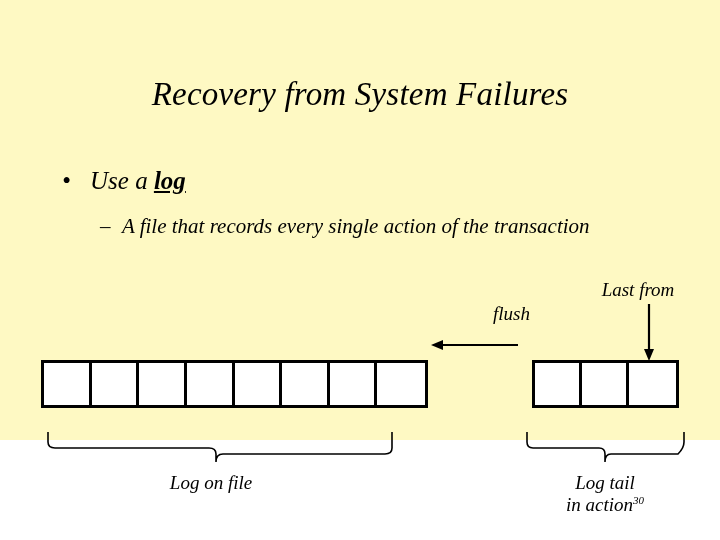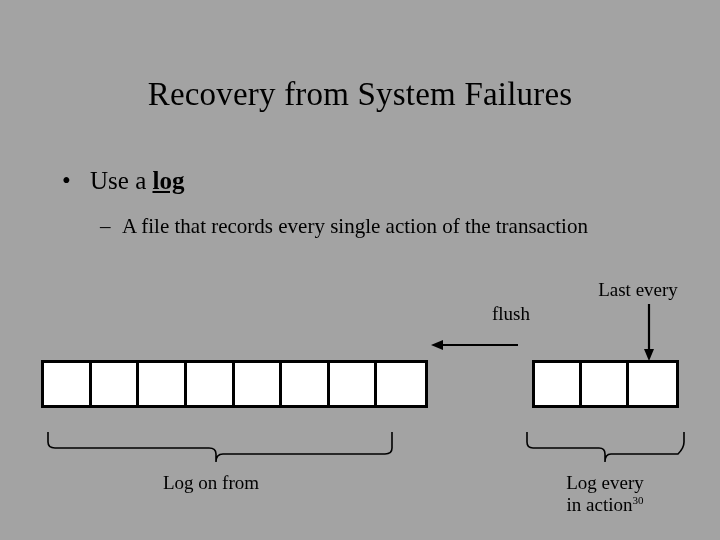--- a/index.html
+++ b/index.html
@@ -13,22 +13,23 @@
     overflow: hidden;
     font-family: "Liberation Serif", "DejaVu Serif", serif;
     color: #000000;
     position: relative;
   }
 
   .slide {
     position: absolute;
     inset: 0;
     width: 720px;
-    height: 540px;
-    background: #a3a3a3;
+    height: 440px;
+    background: #fef9c3;
+    font-style: italic;
   }
 
   
   .slide-title {
     position: absolute;
     left: 0;
     top: 74px;
     width: 720px;
     text-align: center;
     font-size: 33px;
@@ -177,21 +178,21 @@
   </div>
 
   <div class="bullet-l2">
     <span class="marker">–</span><span class="text">A file that records every single action of the transaction</span>
   </div>
 
   <div class="diagram">
 
     <div class="label label-flush">flush</div>
 
-    <div class="label label-last-entry">Last every</div>
+    <div class="label label-last-entry">Last from</div>
 
     <div class="cells cells-disc">
       <div class="cell"></div>
       <div class="cell"></div>
       <div class="cell"></div>
       <div class="cell"></div>
       <div class="cell"></div>
       <div class="cell"></div>
       <div class="cell"></div>
       <div class="cell"></div>
@@ -217,21 +218,21 @@
 
       <g fill="none" stroke="#000" stroke-width="1.6">
         <path d="M48,432 L48,442 Q48,448 55,448 L209,448 Q216,448 216,454 L216,462 Q216,454 223,454 L385,454 Q392,454 392,448 L392,432" transform="translate(0,0)"></path>
       </g>
 
       <g fill="none" stroke="#000" stroke-width="1.6">
         <path d="M527,432 L527,442 Q527,448 533,448 L599,448 Q605,448 605,454 L605,462 Q605,454 611,454 L678,454 Q684,448 684,442 L684,432"></path>
       </g>
     </svg>
 
-    <div class="label label-log-on-disc">Log on from</div>
+    <div class="label label-log-on-disc">Log on file</div>
 
     <div class="label label-log-tail">
-      <span>Log every</span>
+      <span>Log tail</span>
       <span class="line2"><span>in action</span><span class="slide-number">30</span></span>
     </div>
 
   </div>
 </div>
 
 </body></html>

